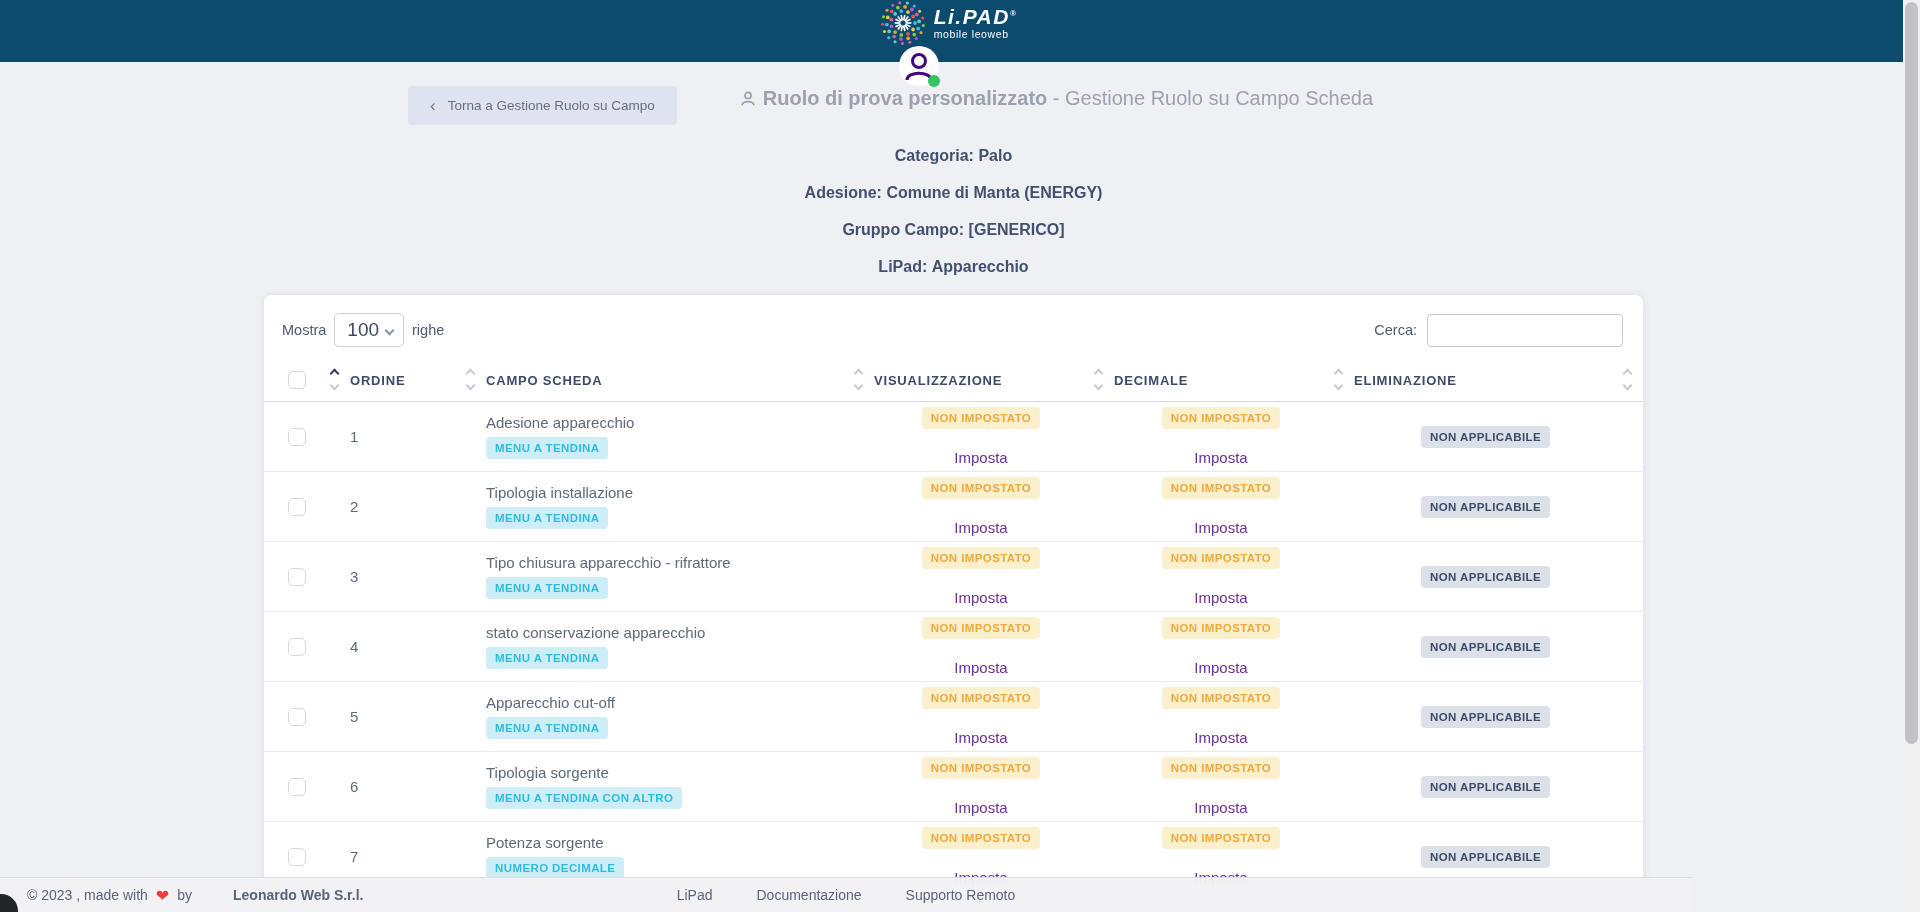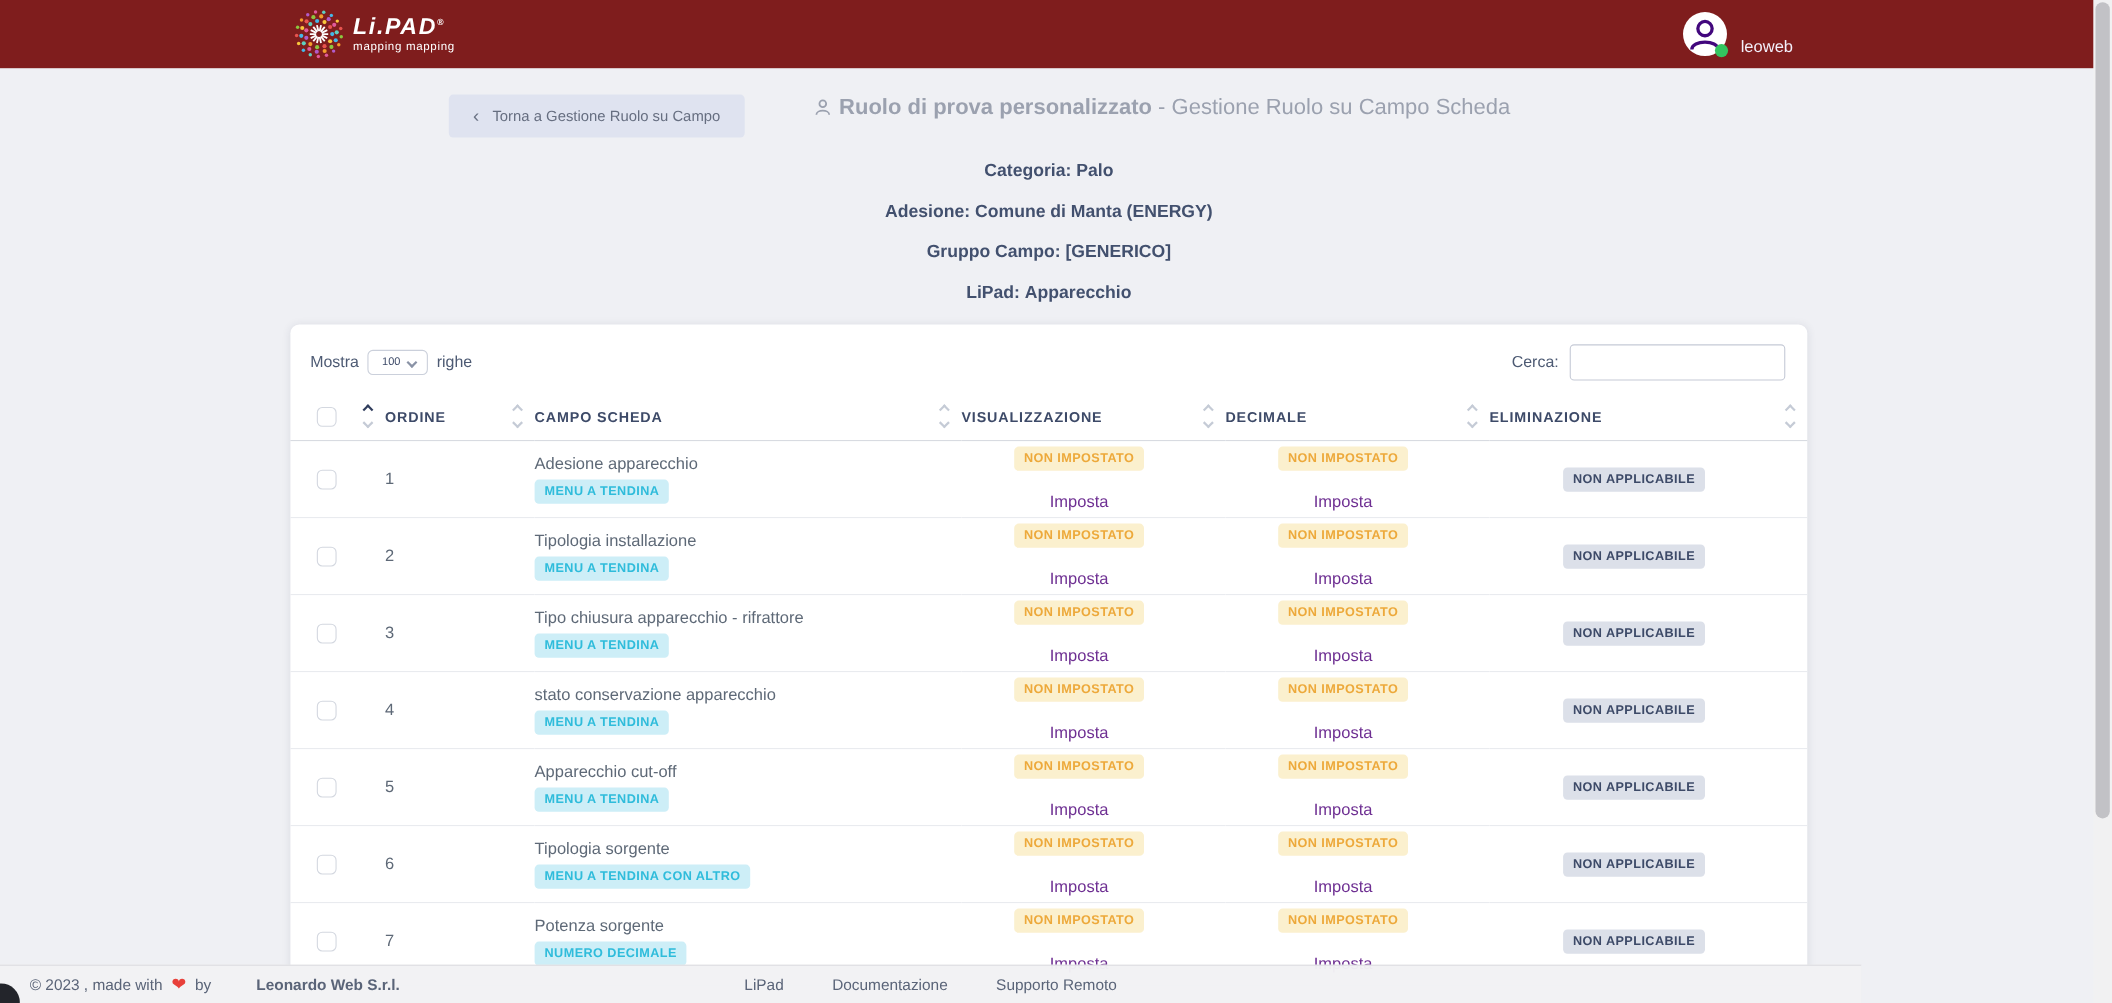--- a/index.html
+++ b/index.html
@@ -1,22 +1,22 @@
 <!DOCTYPE html>
 <html><head>
 <meta charset="utf-8">
 <style>
   * { margin:0; padding:0; box-sizing:border-box; }
   html,body { width:1920px; height:912px; overflow:hidden; }
   body { font-family:"Liberation Sans", sans-serif; background:#EFF0F4; }
   .page { position:relative; width:1920px; height:912px; overflow:hidden; }
 
   
-  .topbar { position:absolute; top:0; left:0; width:1920px; height:62px; background:#7f1d1d;
-            display:flex; align-items:center; justify-content:space-between; padding:0 290px 0 267px; z-index:5; }
+  .topbar { position:absolute; top:0; left:0; width:1920px; height:62px; background:#0c4a6e;
+            display:flex; align-items:center; justify-content:space-between; padding:0 290px 0 267px; z-index:5;flex-direction:column; }
   .logo { display:flex; align-items:center; gap:8px; }
   .logo-burst { width:46px; height:46px; }
   .logo-text { color:#fff; line-height:1; }
   .logo-title { font-size:21px; font-weight:bold; font-style:italic; letter-spacing:1.5px; }
   .logo-reg { font-size:8px; vertical-align:super; }
   .logo-sub { font-size:10.5px; margin-top:2px; letter-spacing:0.6px; font-weight:normal; }
   .userbox { display:flex; align-items:flex-end; gap:12px; }
   .avatar { position:relative; width:40px; height:40px; border-radius:50%; background:#fff; }
   .avatar svg { position:absolute; inset:0; }
   .status-dot { position:absolute; right:-1px; bottom:-1px; width:12px; height:12px; border-radius:50%; background:#33C45F; }
@@ -38,21 +38,21 @@
   .info-line { margin-bottom:19px; font-weight:600; }
   .info-line b { font-weight:800; }
 
   
   .card { background:#fff; border-radius:8px 8px 0 0; box-shadow:0 1px 8px rgba(40,50,80,0.10);
           margin-top:12px; padding-top:18px; min-height:600px; }
   .table-controls { display:flex; align-items:center; justify-content:space-between; padding:0 20px 14px 18px;
                     color:#4D5A73; font-size:14.5px; }
   .length-box { display:flex; align-items:center; gap:8px; }
   .select { display:flex; align-items:center; gap:7px; border:1px solid #CBD0DB; border-radius:5px;
-            padding:5px 10px 5px 12px; color:#3D4A68; font-size:10px; background:#fff; cursor:pointer; }
+            padding:5px 10px 5px 12px; color:#3D4A68; font-size:19px; background:#fff; cursor:pointer; }
   .search-box { display:flex; align-items:center; gap:10px; }
   .search-input { width:196px; height:33px; border:1px solid #C5CAD6; border-radius:4px; font-size:14px;
                   padding:0 8px; color:#3D4A68; font-family:inherit; background:#fff; }
 
   table { width:100%; border-collapse:collapse; table-layout:fixed; }
   col.c-check { width:86px; } col.c-order { width:136px; } col.c-field { width:388px; }
   col.c-vis { width:240px; } col.c-mod { width:240px; } col.c-del { width:auto; }
   thead th { position:relative; text-align:left; padding:10px 26px 12px 0; border-bottom:1px solid #D8DBE1;
              color:#3D4A68; font-size:13px; letter-spacing:0.8px; font-weight:bold; }
   thead th.th-check { padding-left:24px; }
@@ -156,21 +156,21 @@
           <circle cx="32.74515574638855" cy="5.727580758047893" r="1.5" fill="#45B8E8"></circle>
           <circle cx="37.89783517399063" cy="10.708018916920452" r="1.5" fill="#F7C63D"></circle>
           <circle cx="40.903423868399486" cy="17.213501692090084" r="1.5" fill="#E8544F"></circle>
           <circle cx="41.35600042189335" cy="24.365427586645705" r="1.5" fill="#8CC63F"></circle>
           <circle cx="39.1944418631096" cy="31.197889378338054" r="1.5" fill="#F39C2C"></circle>
           <circle cx="34.71067865302143" cy="36.78812524222138" r="1.5" fill="#B15CC9"></circle>
           <circle cx="28.510267858540885" cy="40.38114284831195" r="1.5" fill="#E05A9C"></circle>
         </svg>
       <div class="logo-text">
         <div class="logo-title"><span>Li.PAD</span><span class="logo-reg">®</span></div>
-        <div class="logo-sub">mapping mapping</div>
+        <div class="logo-sub">mobile leoweb</div>
       </div>
     </div>
     <div class="userbox">
       <div class="avatar">
         <svg viewBox="0 0 40 40">
           <circle cx="20" cy="15" r="6.5" fill="none" stroke="#42077D" stroke-width="3"></circle>
           <path d="M8 34 C8 25 32 25 32 34" fill="none" stroke="#42077D" stroke-width="3"></path>
         </svg>
         <span class="status-dot"></span>
       </div>

